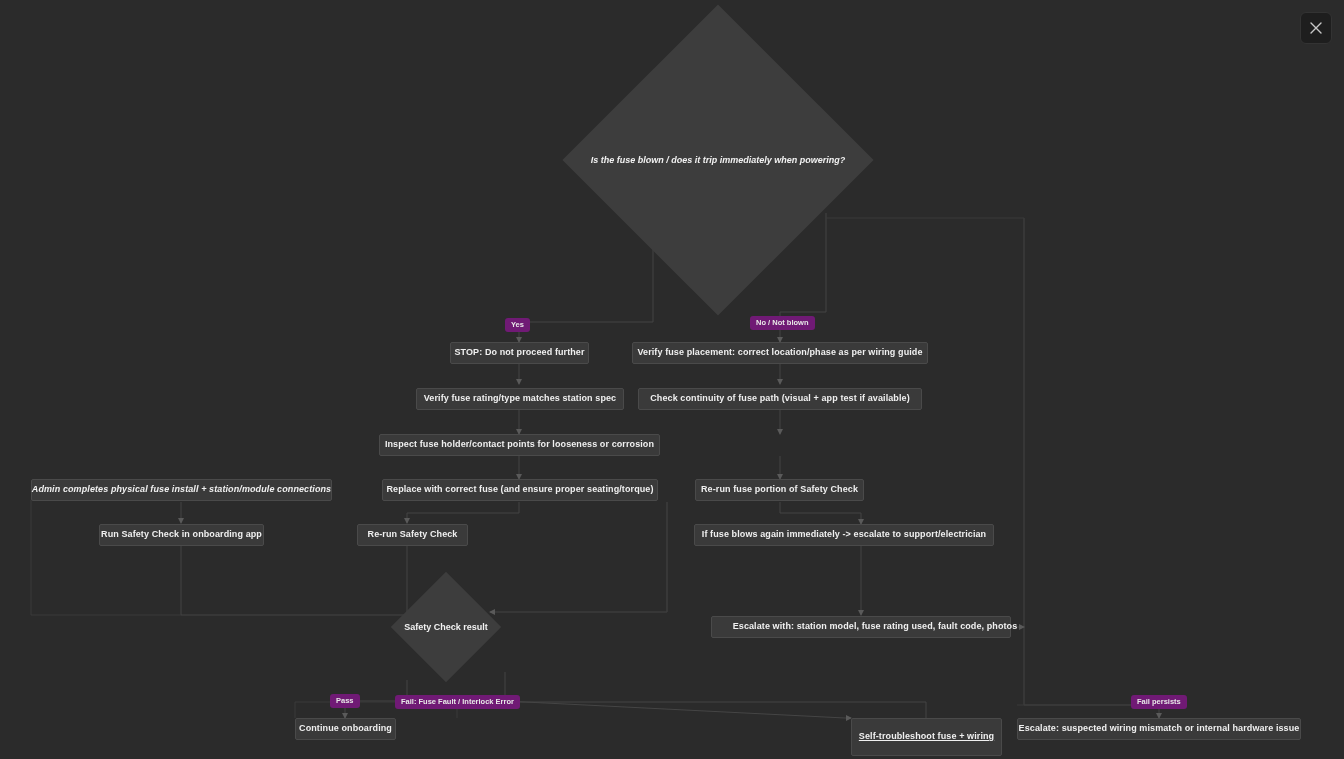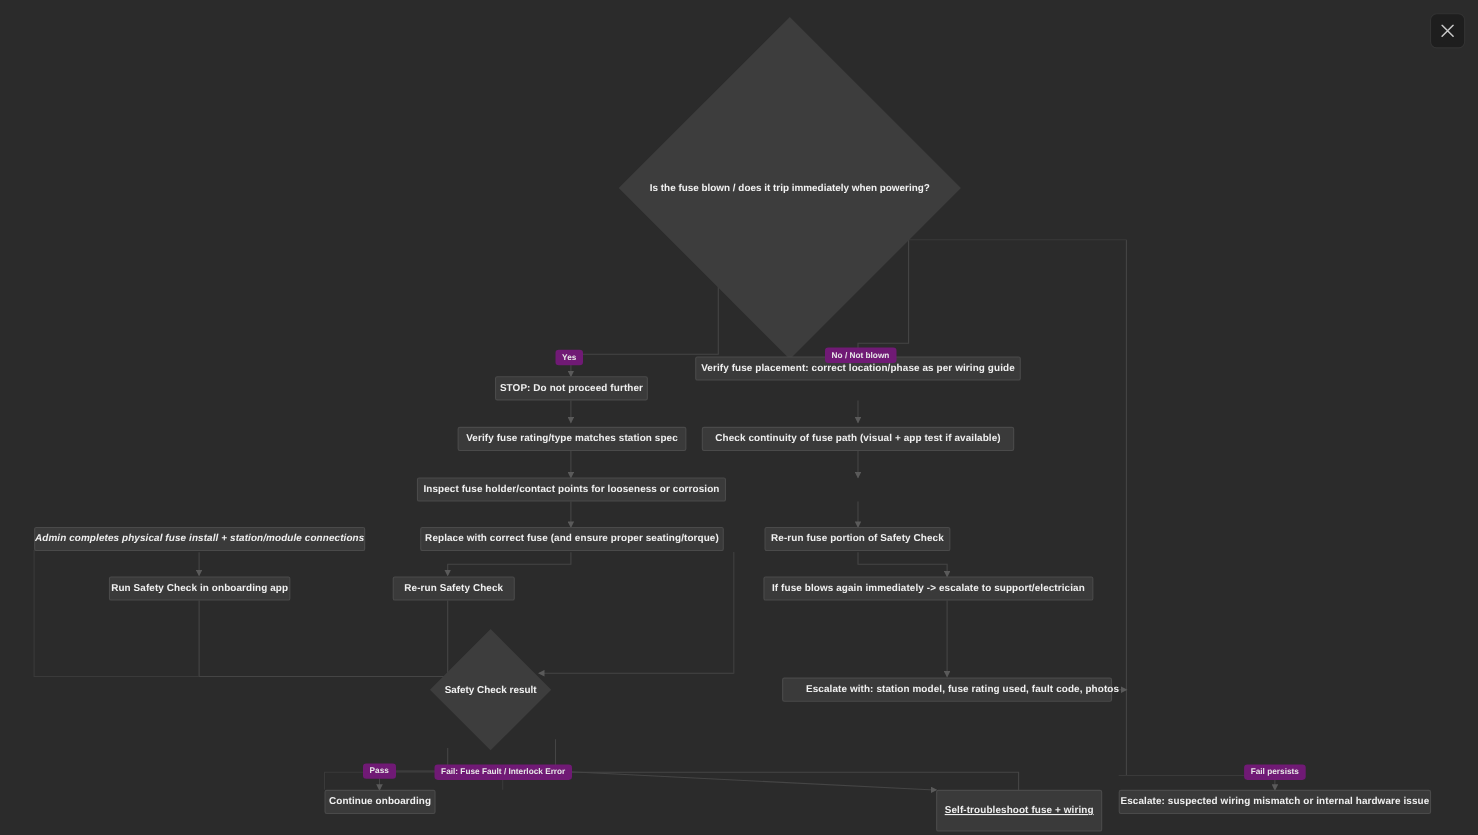--- a/index.html
+++ b/index.html
@@ -155,33 +155,33 @@
     <g fill="none" stroke="#3a3a3a" stroke-width="1">
       <path d="M 826 218 L 1024 218"></path>
       <path d="M 31 500 L 31 615 L 181 615"></path>
       <path d="M 667 612 L 667 502"></path>
       <path d="M 295 718 L 295 702 L 407 702"></path>
       <path d="M 457 718 L 457 702"></path>
       <path d="M 1017 705 L 1159 705"></path>
     </g>
   </svg>
 
-  <div class="node-diamond" style="left:608px; top:61px; width:220px; height:220px;">
+  <div class="node-diamond" style="left:608px; top:50px; width:220px; height:220px;font-style:italic;">
     <div class="dshape"></div>
     <div class="dlabel">Is the fuse blown / does it trip immediately when powering?</div>
   </div>
 
   <div class="node-diamond" style="left:407px; top:588px; width:78px; height:78px;">
     <div class="dshape"></div>
     <div class="dlabel">Safety Check result</div>
   </div>
 
   <div class="node-box" style="left:450px; top:342px; width:139px; height:22px;">STOP: Do not proceed further</div>
 
-  <div class="node-box" style="left:632px; top:324px; width:296px; height:22px;">Verify fuse placement: correct location/phase as per wiring guide</div>
+  <div class="node-box" style="left:632px; top:342px; width:296px; height:22px;">Verify fuse placement: correct location/phase as per wiring guide</div>
 
   <div class="node-box" style="left:416px; top:388px; width:208px; height:22px;">Verify fuse rating/type matches station spec</div>
 
   <div class="node-box" style="left:638px; top:388px; width:284px; height:22px;">Check continuity of fuse path (visual + app test if available)</div>
 
   <div class="node-box" style="left:379px; top:434px; width:281px; height:22px;">Inspect fuse holder/contact points for looseness or corrosion</div>
 
 
   <div class="node-box" style="left:31px; top:479px; width:301px; height:22px;font-style:italic;">Admin completes physical fuse install + station/module connections</div>
 

